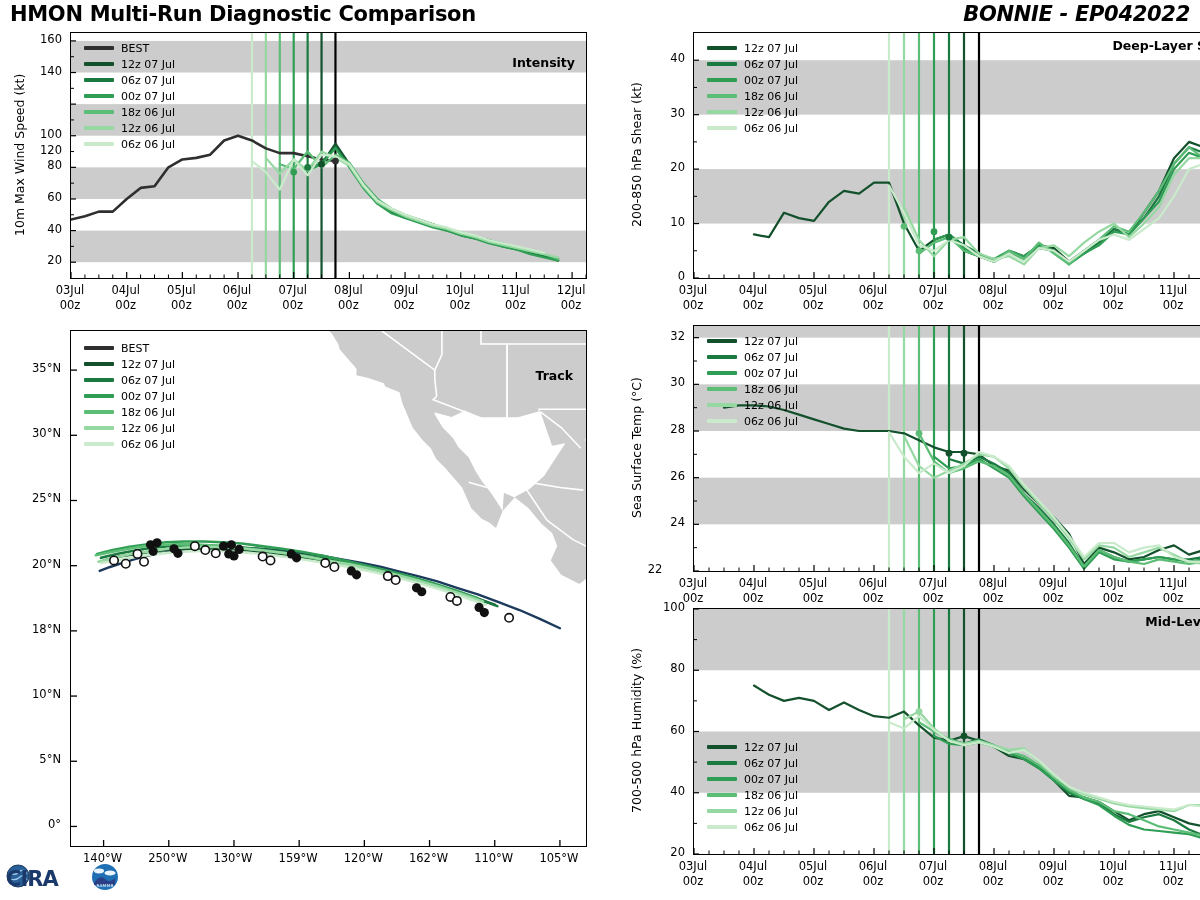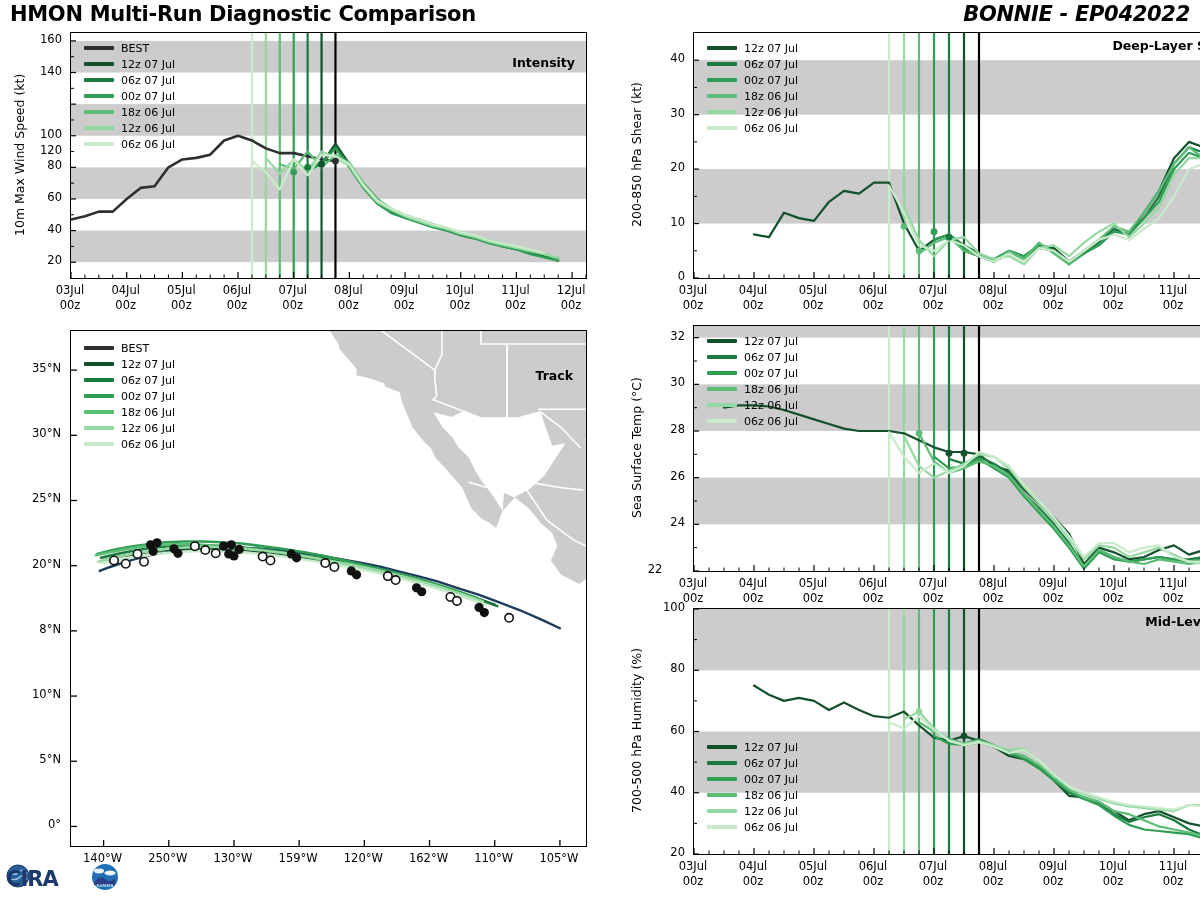--- a/index.html
+++ b/index.html
@@ -249,21 +249,21 @@
         <line x1="228.1645569620253" y1="515" x2="228.1645569620253" y2="509" stroke="#000" stroke-width="1.3"></line>
         <line x1="293.3544303797469" y1="515" x2="293.3544303797469" y2="509" stroke="#000" stroke-width="1.3"></line>
         <line x1="358.5443037974684" y1="515" x2="358.5443037974684" y2="509" stroke="#000" stroke-width="1.3"></line>
         <line x1="423.7341772151899" y1="515" x2="423.7341772151899" y2="509" stroke="#000" stroke-width="1.3"></line>
         <line x1="488.92405063291136" y1="515" x2="488.92405063291136" y2="509" stroke="#000" stroke-width="1.3"></line>
       </svg>
     </div>
     <div class="tky" style="left:0;top:487.44303797468353px;width:53px;">0°</div>
     <div class="tky" style="left:0;top:422.253164556962px;width:53px;">5°N</div>
     <div class="tky" style="left:0;top:357.0632911392405px;width:53px;">10°N</div>
-    <div class="tky" style="left:0;top:291.873417721519px;width:53px;">8°N</div>
+    <div class="tky" style="left:0;top:291.873417721519px;width:53px;">18°N</div>
     <div class="tky" style="left:0;top:226.68354430379748px;width:53px;">20°N</div>
     <div class="tky" style="left:0;top:161.49367088607596px;width:53px;">25°N</div>
     <div class="tky" style="left:0;top:96.30379746835439px;width:53px;">30°N</div>
     <div class="tky" style="left:0;top:31.113924050632875px;width:53px;">35°N</div>
     <div class="tk" style="left:59.59493670886076px;top:521px;width:70px;">140°W</div>
     <div class="tk" style="left:124.78481012658227px;top:521px;width:70px;">250°W</div>
     <div class="tk" style="left:189.97468354430382px;top:521px;width:70px;">130°W</div>
     <div class="tk" style="left:255.1645569620253px;top:521px;width:70px;">159°W</div>
     <div class="tk" style="left:320.3544303797469px;top:521px;width:70px;">120°W</div>
     <div class="tk" style="left:385.5443037974684px;top:521px;width:70px;">162°W</div>

